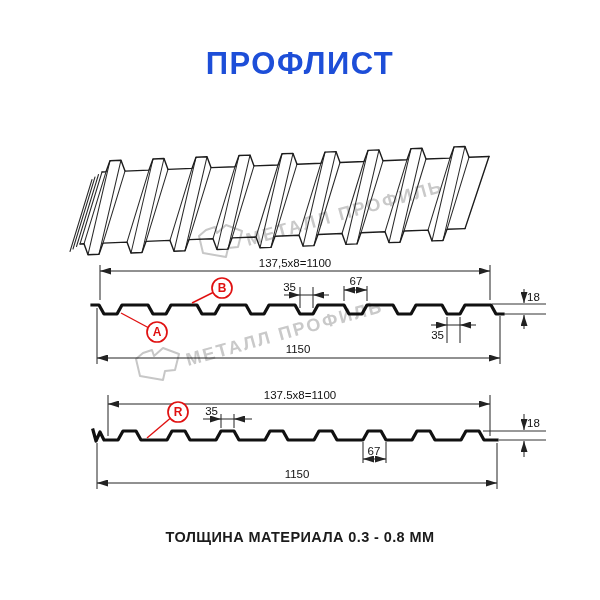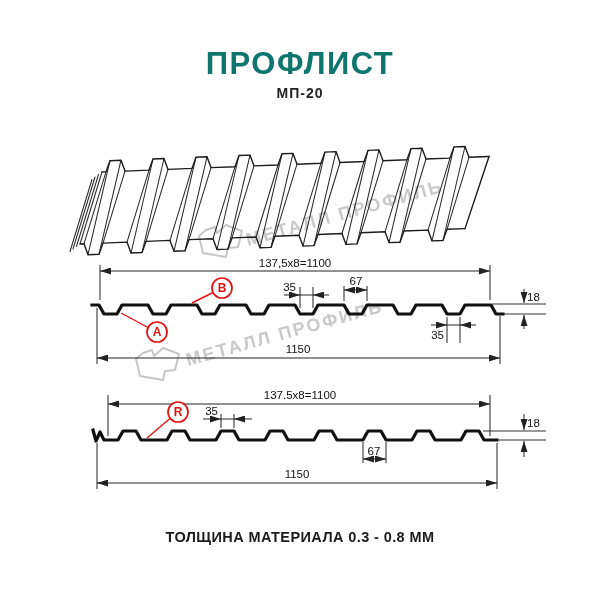--- a/index.html
+++ b/index.html
@@ -1,19 +1,19 @@
 <!DOCTYPE html>
 <html><head>
 <meta charset="utf-8">
 <style>
   html,body{margin:0;padding:0;background:#fff;}
   #stage{position:relative;width:600px;height:600px;background:#ffffff;overflow:hidden;
          font-family:"Liberation Sans",sans-serif;}
   .title{position:absolute;top:46px;left:0;width:600px;text-align:center;
-         font-size:31px;font-weight:800;letter-spacing:1.5px;color:#0f766e;}
+         font-size:31px;font-weight:800;letter-spacing:1.5px;color:#1d4ed8;}
   .subtitle{position:absolute;top:85px;left:0;width:600px;text-align:center;
          font-size:14px;font-weight:600;letter-spacing:1px;color:#222;}
   .footer{position:absolute;top:529px;left:0;width:600px;text-align:center;
          font-size:14.5px;font-weight:600;letter-spacing:.4px;color:#1b1b1b;}
   svg{position:absolute;overflow:visible;}
   #view3d{left:60px;top:138px;}
   #prof1{left:30px;top:250px;}
   #prof2{left:30px;top:393px;}
   .edge3d{stroke:#1c1c1c;stroke-width:1.4;fill:none;stroke-linejoin:round;stroke-linecap:round;}
   .fold{stroke:#2a2a2a;stroke-width:1.05;stroke-linecap:round;}
@@ -26,21 +26,20 @@
   .redc{stroke:#e01111;stroke-width:1.7;fill:#fff;}
   .wm{font:bold 18px "Liberation Sans",sans-serif;fill:#c9c9c9;letter-spacing:2.2px;}
   .wmlogo{stroke:#c7c7c7;stroke-width:2;fill:none;stroke-linejoin:round;}
 </style>
 </head>
 <body>
 
 <div id="stage">
 
   <div class="title">ПРОФЛИСТ</div>
-  <div class="subtitle">МП-20</div>
 
   <svg id="view3d" width="480" height="120" viewBox="60 138 480 120">
     <g>
       <path class="wmlogo" transform="translate(196,224)" d="M3,12 L10,6 L19,3 L21,9 L30,1 L46,7 L42,23 L32,24 L30,33 L7,29 Z"></path>
       <text class="wm" x="248" y="246" transform="rotate(-15.5 248 246)">МЕТАЛЛ ПРОФИЛЬ</text>
     </g>
 
   <line x1="84" y1="243.8" x2="106" y2="171.8" class="fold"></line>
       <line x1="88" y1="254.7" x2="110" y2="160.7" class="fold"></line>
       <line x1="99" y1="254.2" x2="121" y2="160.2" class="fold"></line>

